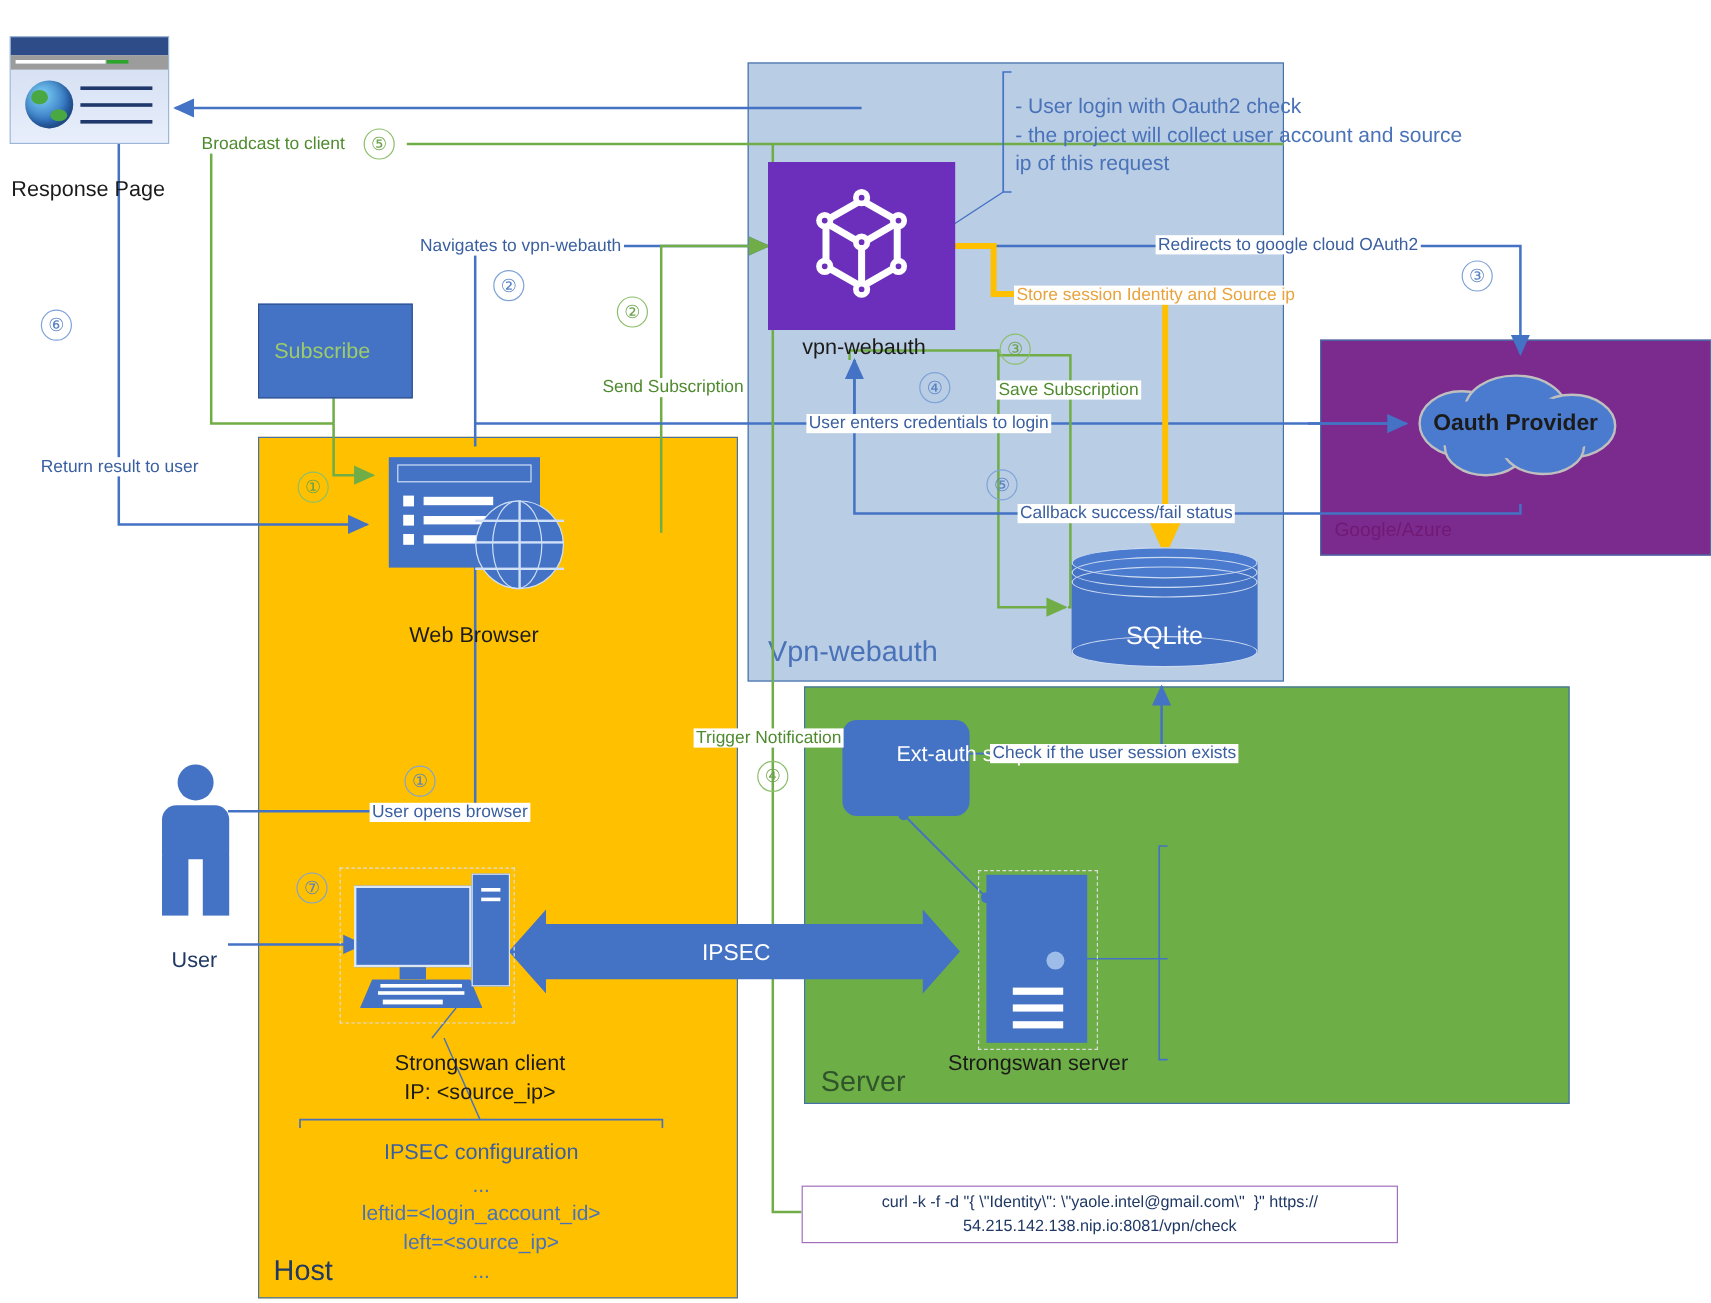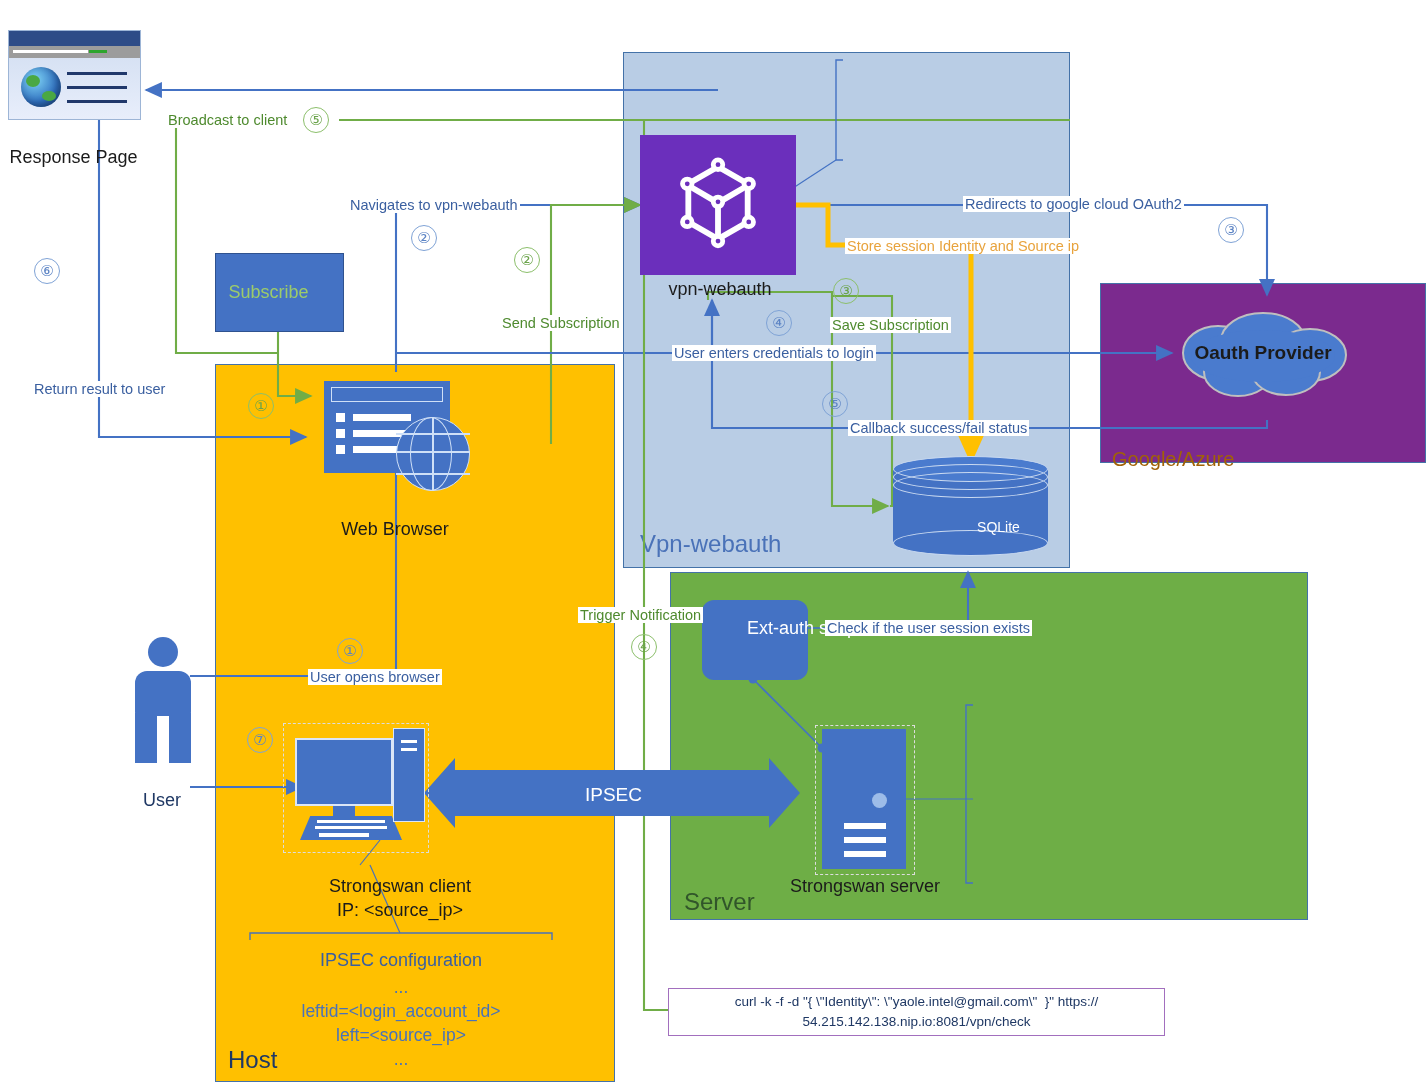--- a/index.html
+++ b/index.html
@@ -49,21 +49,21 @@
 <div id="stage">
 
   <div class="zone host" style="left:215px;top:364px;width:400px;height:718px;"></div>
   <div class="zone vpnz" style="left:623px;top:52px;width:447px;height:516px;"></div>
   <div class="zone server" style="left:670px;top:572px;width:638px;height:348px;"></div>
   <div class="zone cloudz" style="left:1100px;top:283px;width:326px;height:180px;"></div>
 
   <div class="zone-label" style="left:228px;top:1046px;color:#1F3864;font-size:24px;">Host</div>
   <div class="zone-label" style="left:640px;top:530px;color:#4A72B8;font-size:24px;">Vpn-webauth</div>
   <div class="zone-label" style="left:684px;top:888px;color:#31552A;font-size:24px;">Server</div>
-  <div class="zone-label" style="left:1112px;top:448px;color:#a16207;font-size:20px;">Google/Azure</div>
+  <div class="zone-label" style="left:1112px;top:434px;color:#701a75;font-size:16px;">Google/Azure</div>
 
   <svg id="wires" viewBox="0 0 1426 1086">
     <defs>
       <marker id="ab" markerWidth="9" markerHeight="9" refX="7.6" refY="4.5" orient="auto">
         <path d="M0,0.7 L8.4,4.5 L0,8.3 Z" fill="#4472C4"></path>
       </marker>
       <marker id="ag" markerWidth="9" markerHeight="9" refX="7.6" refY="4.5" orient="auto">
         <path d="M0,0.7 L8.4,4.5 L0,8.3 Z" fill="#70AD47"></path>
       </marker>
       <marker id="ao" markerWidth="9" markerHeight="9" refX="7.6" refY="4.5" orient="auto">
@@ -195,21 +195,21 @@
   </div>
   <div class="cap" style="left:630px;top:279px;width:180px;">vpn-webauth</div>
 
   <div style="position:absolute;left:893px;top:456px;width:155px;height:100px;">
     <div style="position:absolute;left:0;top:12px;width:155px;height:76px;background:#4472C4;"></div>
     <div style="position:absolute;left:0;top:0;width:155px;height:26px;border-radius:50%;background:#4A7BCE;border:1.4px solid #c9d9f0;box-sizing:border-box;"></div>
     <div style="position:absolute;left:0;top:8px;width:155px;height:26px;border-radius:50%;border:1.4px solid #c9d9f0;box-sizing:border-box;"></div>
     <div style="position:absolute;left:0;top:16px;width:155px;height:26px;border-radius:50%;border:1.4px solid #c9d9f0;box-sizing:border-box;"></div>
     <div style="position:absolute;left:0;top:74px;width:155px;height:26px;border-radius:50%;background:#4472C4;border:1.4px solid #c9d9f0;box-sizing:border-box;"></div>
   </div>
-  <div class="cap white" style="left:893px;top:519px;width:155px;font-size:14px;margin-left:28px;">SQLite</div>
+  <div class="cap white" style="left:893px;top:519px;width:155px;font-size:21px;">SQLite</div>
 
   <div style="position:absolute;left:1168px;top:308px;width:190px;height:92px;">
     <svg viewBox="0 0 190 92" style="width:190px;height:92px;">
       <g fill="#4A7BCE" stroke="#bfbfbf" stroke-width="2">
         <ellipse cx="50" cy="45" rx="35" ry="27"></ellipse>
         <ellipse cx="95" cy="33" rx="42" ry="28"></ellipse>
         <ellipse cx="142" cy="47" rx="36" ry="26"></ellipse>
         <ellipse cx="70" cy="64" rx="34" ry="24"></ellipse>
         <ellipse cx="118" cy="64" rx="34" ry="23"></ellipse>
       </g>
@@ -277,20 +277,23 @@
   <div class="step g" style="left:514px;top:247px;">②</div>
   <div class="step g" style="left:303px;top:107px;">⑤</div>
   <div class="step g" style="left:833px;top:278px;">③</div>
   <div class="step" style="left:766px;top:310px;">④</div>
   <div class="step" style="left:822px;top:391px;">⑤</div>
   <div class="step" style="left:1218px;top:217px;">③</div>
   <div class="step" style="left:337px;top:638px;">①</div>
   <div class="step g" style="left:631px;top:634px;">④</div>
   <div class="step" style="left:247px;top:727px;">⑦</div>
 
+  <div class="note" style="left:846px;top:76px;">- User login with Oauth2 check
+- the project will collect user account and source
+ip of this request</div>
 
   <div class="cap blue" style="left:250px;top:950px;width:302px;">IPSEC configuration</div>
   <div class="note" style="left:250px;top:975px;width:302px;text-align:center;">...
 leftid=&lt;login_account_id&gt;
 left=&lt;source_ip&gt;
 ...</div>
 
   <div class="curl" style="left:668px;top:988px;width:497px;height:48px;white-space:pre;">curl -k -f -d "{ \"Identity\": \"yaole.intel@gmail.com\"  }" https://
 54.215.142.138.nip.io:8081/vpn/check</div>
 

